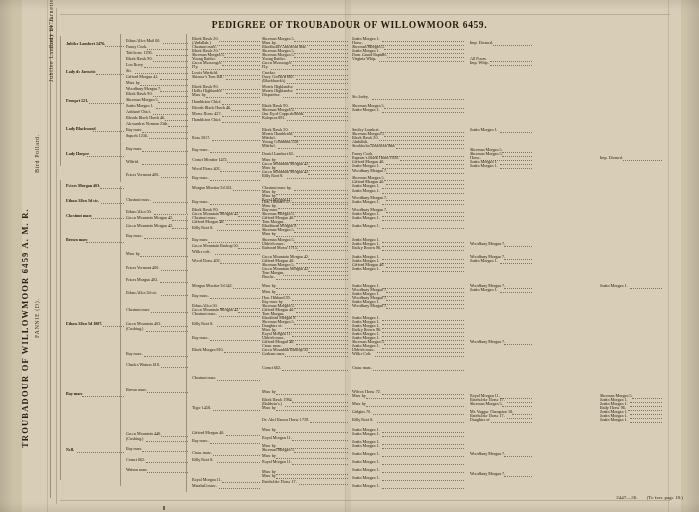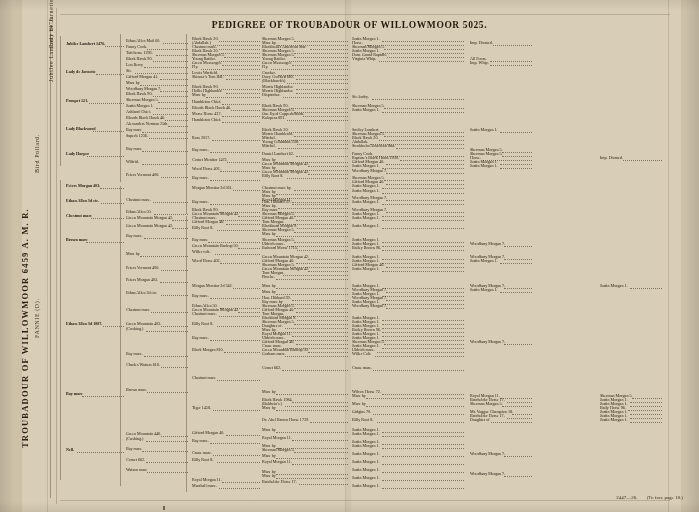--- a/index.html
+++ b/index.html
@@ -80,21 +80,21 @@
 
 <div id="page">
 
   <div class="band" style="left:0;width:22px;background:rgba(110,85,45,0.10);"></div>
   <div class="band" style="right:0;width:18px;background:rgba(110,85,45,0.10);"></div>
   <div class="fold" style="left:47px;"></div>
   <div class="fold" style="left:345px;background:rgba(90,70,40,0.10);"></div>
   <div class="fold" style="left:668px;"></div>
   <div class="band" style="left:345px;width:6px;background:rgba(120,95,55,0.07);"></div>
 
-  <div class="title">PEDIGREE OF TROUBADOUR OF WILLOWMOOR 5025.</div>
+  <div class="title">PEDIGREE OF TROUBADOUR OF WILLOWMOOR 6459.</div>
 
   <div class="spine">
     <div class="vert vert-main" style="left:16px;top:440px;">TROUBADOUR OF WILLOWMOOR  6459  A. M. R.</div>
     <div class="vert vert-sub" style="left:30px;top:330px;">FANNIE (D).</div>
     <div class="vert vert-sub" style="left:30px;top:165px;">Bird Pollard.</div>
     <div class="vert vert-sub" style="left:44px;top:74px;">Jubilee Lambert 1476.</div>
     <div class="vert vert-sub" style="left:44px;top:40px;">Lady de Jarnette.</div>
     <div class="vrule" style="left:46px;top:20px;height:470px;"></div>
   </div>
 

